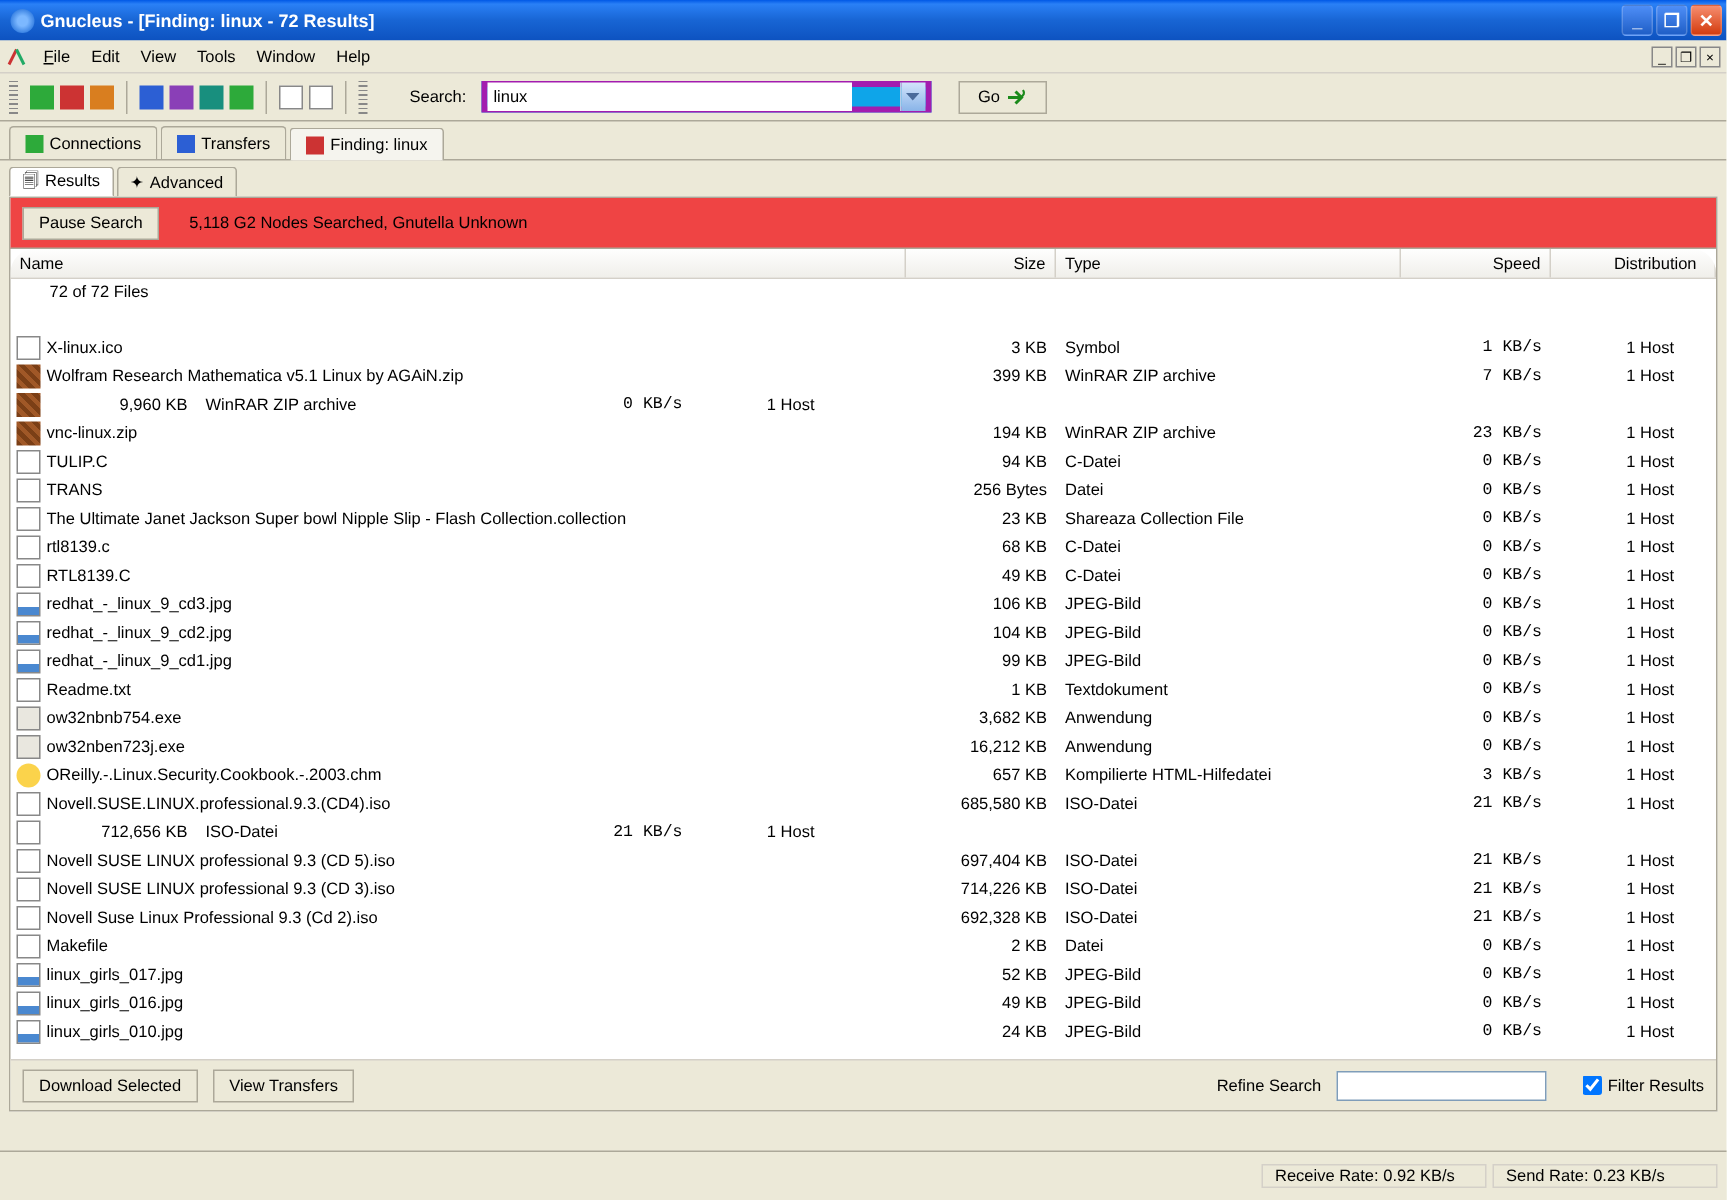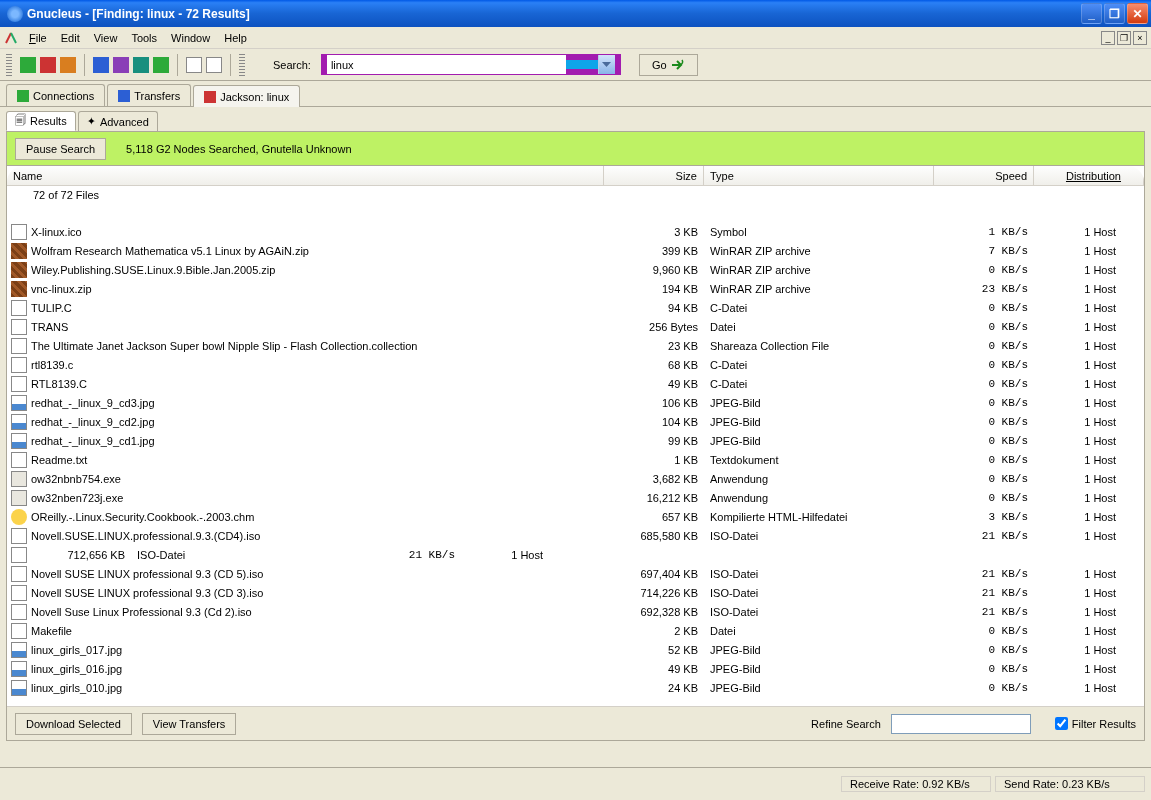--- a/index.html
+++ b/index.html
@@ -18,46 +18,46 @@
 .menu-item { padding: 2px 7px; cursor: default; }
 .menu-item u { text-decoration: underline; }
 .mdi-btns { position: absolute; right: 4px; display:flex; gap:2px; }
 .mdi-btn { width: 14px; height: 14px; border: 1px solid #888; background:#ECE9D8; font-size:9px; display:flex;align-items:center;justify-content:center; }
 
 .toolbar { height: 32px; background: #ECE9D8; display: flex; align-items: center; padding: 0 6px; border-bottom: 1px solid #ACA899; gap: 4px; }
 .tb-ic { width: 16px; height: 16px; display:inline-block; }
 .tb-sep { width: 1px; height: 22px; background: #ACA899; margin: 0 4px; }
 .tb-handle { width: 6px; height: 22px; background: repeating-linear-gradient(#888 0 1px, transparent 1px 3px); margin-right: 4px; }
 .search-lbl { margin-left: 20px; margin-right: 6px; }
-.search-combo { width: 300px; height: 21px; border: 6px solid #a21caf; background: #0ea5e9; display: flex; align-items: center; gap: 32px; }
+.search-combo { width: 300px; height: 21px; border: 4px solid #a21caf; background: #0ea5e9; display: flex; align-items: center; gap: 32px; }
 .search-combo input { flex:1; border:none; outline:none; padding: 0 4px; height:19px; font-size:11px; }
 .combo-btn { width: 17px; height: 19px; background: linear-gradient(#D3E4FB, #89B4E8); display:flex;align-items:center;justify-content:center; border-left:1px solid #B7CDE8; }
 .go-btn { margin-left: 14px; height: 22px; padding: 0 12px; border: 1px solid #ACA899; background: #ECE9D8; cursor: pointer; display:flex;align-items:center;gap:4px;}
 
 .child-tabs { height: 26px; display: flex; align-items: flex-end; padding: 0 6px; gap: 2px; border-bottom: 1px solid #ACA899; }
 .ctab { height: 22px; padding: 0 10px; border: 1px solid #ACA899; border-bottom: none; background: #ECE9D8; border-radius: 3px 3px 0 0; display: flex; align-items: center; gap:4px; cursor:pointer; }
 .ctab.active { background: #F5F4EE; position:relative; top:1px; }
 
 .sub-tabs { height: 24px; display: flex; align-items: flex-end; padding: 4px 6px 0; gap: 2px; }
 .stab { height: 20px; padding: 0 8px; border: 1px solid #ACA899; border-bottom: none; background:#ECE9D8; border-radius: 3px 3px 0 0; display:flex;align-items:center;gap:4px; cursor:pointer;}
 .stab.active { background:#fff; border-bottom:1px solid #fff; }
 
 .results-area { border: 1px solid #ACA899; margin: 0 6px; background: #fff; height: 610px; display:flex; flex-direction:column; }
-.action-row { height: 34px; background:#bef264; border-bottom:1px solid #ACA899; display:flex; align-items:center; padding: 0 8px; gap: 20px; }
+.action-row { height: 34px; background:#ef4444; border-bottom:1px solid #ACA899; display:flex; align-items:center; padding: 0 8px; gap: 20px; }
 .btn { height: 22px; padding: 0 10px; border: 1px solid #ACA899; background: #ECE9D8; cursor:pointer; }
 
 .list-wrap { flex: 1; display:flex; overflow:hidden;border-radius:16px; }
 .list { flex: 1; overflow-y: scroll; overflow-x:hidden; }
 .list-header { display:flex; background: linear-gradient(#FEFEFE, #F0EFEA); border-bottom: 1px solid #D4D0C8; height: 20px; position:sticky; top:0; }
 .col-h { border-right: 1px solid #D4D0C8; padding: 2px 6px; display:flex; align-items:center; cursor:pointer; }
 .col-name { flex: 1; }
 .col-size { width: 100px; justify-content:flex-end; }
 .col-type { width: 230px; }
 .col-speed { width: 100px; justify-content:flex-end; }
-.col-dist { width: 110px; justify-content:flex-end; padding-right:22px;text-decoration:underline; }
+.col-dist { width: 110px; justify-content:flex-end; padding-right:12px; }
 .count-row { padding: 3px 4px 3px 26px; }
 .spacer-row { height: 18px; }
 .frow { display:flex; height: 19px; align-items:center; padding-left: 4px; }
 .frow .fic { width:16px; height:16px; margin-right: 4px; flex-shrink:0; }
 .frow .fname { flex:1; overflow:hidden; white-space:nowrap; }
 .frow .fsize { width: 100px; text-align:right; padding-right:6px; }
 .frow .ftype { width: 230px; padding-left:6px; }
 .frow .fspeed { width: 100px; text-align:right; padding-right:6px;font-family:Liberation Mono, monospace; }
 .frow .fdist { width: 110px; text-align:right; padding-right:28px; }
 
@@ -148,21 +148,21 @@
   <div class="ctab">
     <span class="tb-ic ic-green" style="width:12px;height:12px"></span>
     <span>Connections</span>
   </div>
   <div class="ctab">
     <span class="tb-ic ic-blue" style="width:12px;height:12px"></span>
     <span>Transfers</span>
   </div>
   <div class="ctab active">
     <span class="tb-ic ic-red" style="width:12px;height:12px"></span>
-    <span>Jackson: linux</span>
+    <span>Finding: linux</span>
   </div>
 </div>
 
 <div class="sub-tabs">
   <div class="stab active">
     <span>🗐</span>
     <span>Results</span>
   </div>
   <div class="stab">
     <span>✦</span>
@@ -198,21 +198,20 @@
           <div class="frow">
             <span class="fic ic-zip"></span>
             <span class="fname">Wolfram Research Mathematica v5.1 Linux by AGAiN.zip</span>
             <span class="fsize">399 KB</span>
             <span class="ftype">WinRAR ZIP archive</span>
             <span class="fspeed">7 KB/s</span>
             <span class="fdist">1 Host</span>
           </div>
           <div class="frow">
             <span class="fic ic-zip"></span>
-            <span class="fname">Wiley.Publishing.SUSE.Linux.9.Bible.Jan.2005.zip</span>
             <span class="fsize">9,960 KB</span>
             <span class="ftype">WinRAR ZIP archive</span>
             <span class="fspeed">0 KB/s</span>
             <span class="fdist">1 Host</span>
           </div>
           <div class="frow">
             <span class="fic ic-zip"></span>
             <span class="fname">vnc-linux.zip</span>
             <span class="fsize">194 KB</span>
             <span class="ftype">WinRAR ZIP archive</span>

